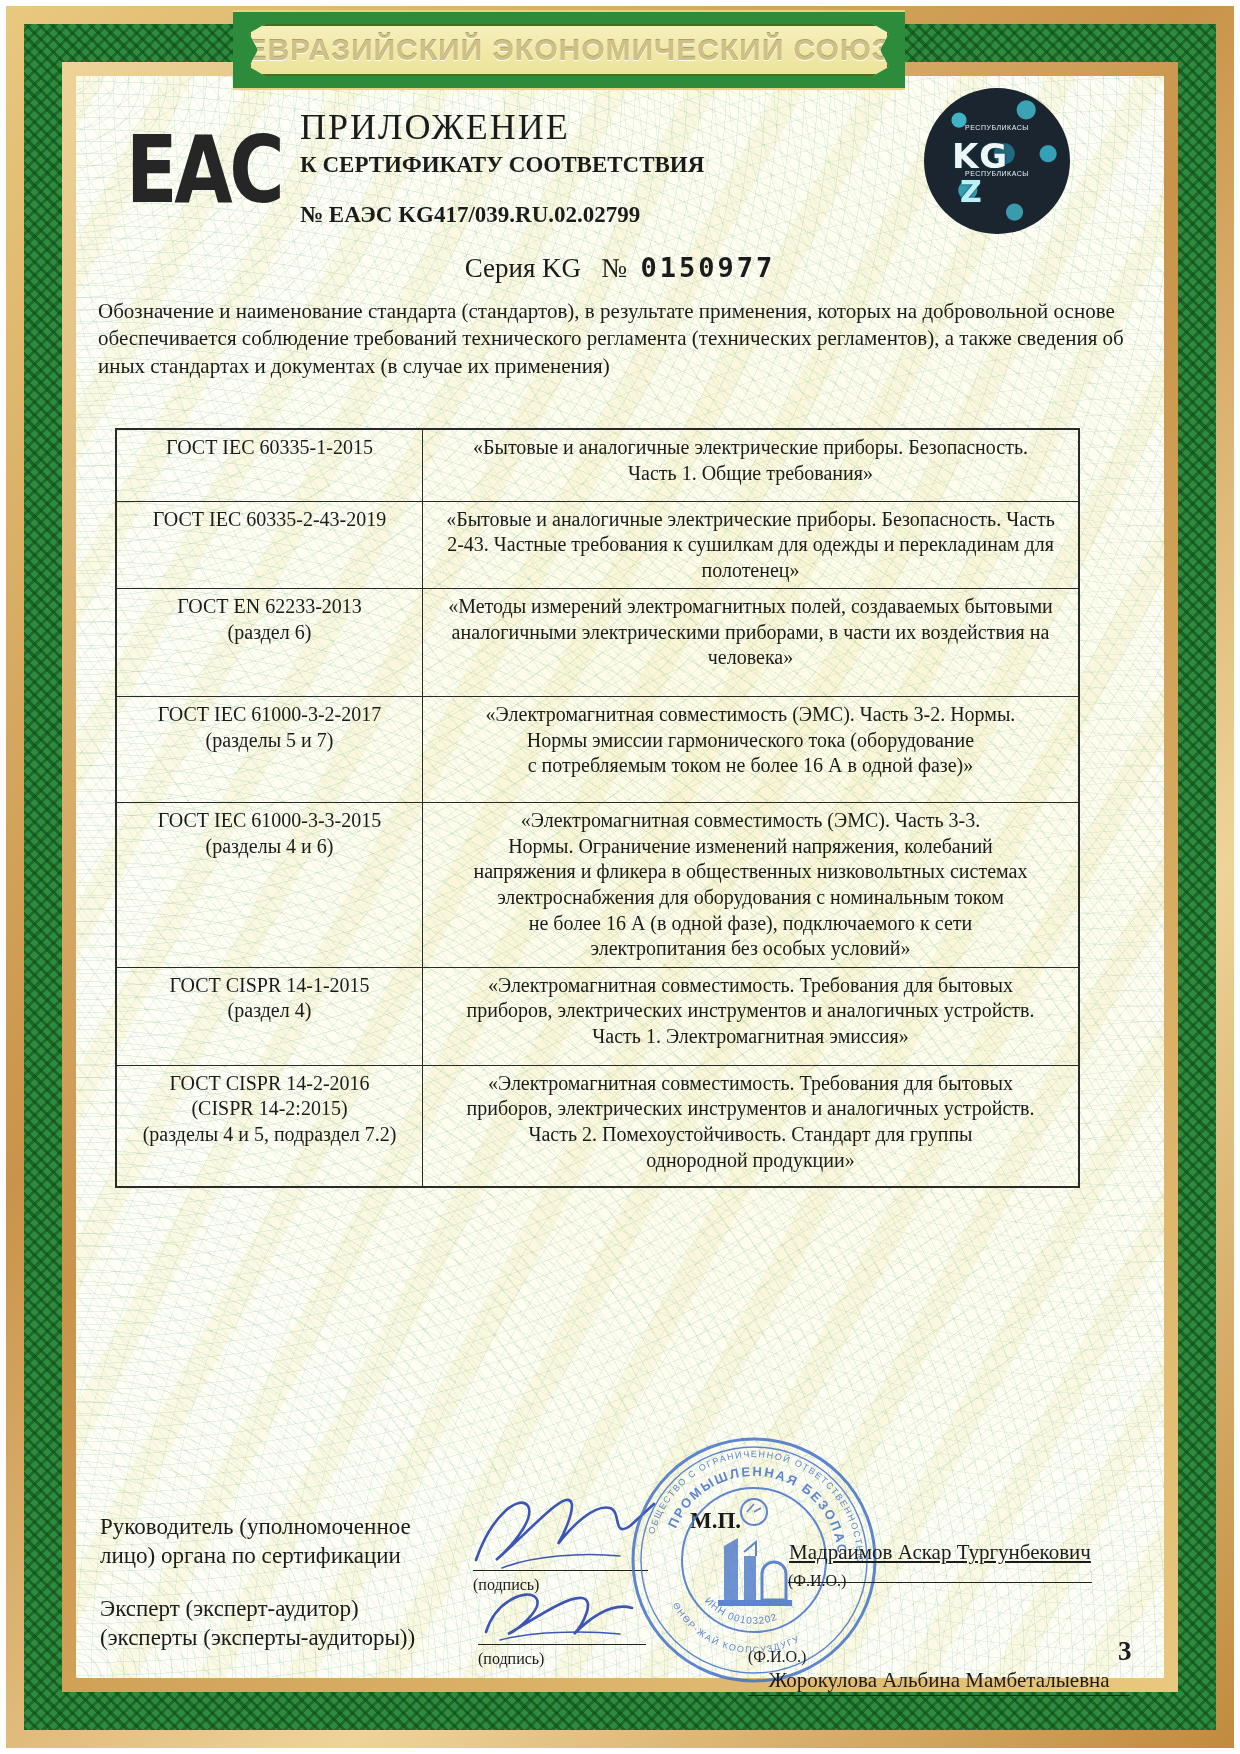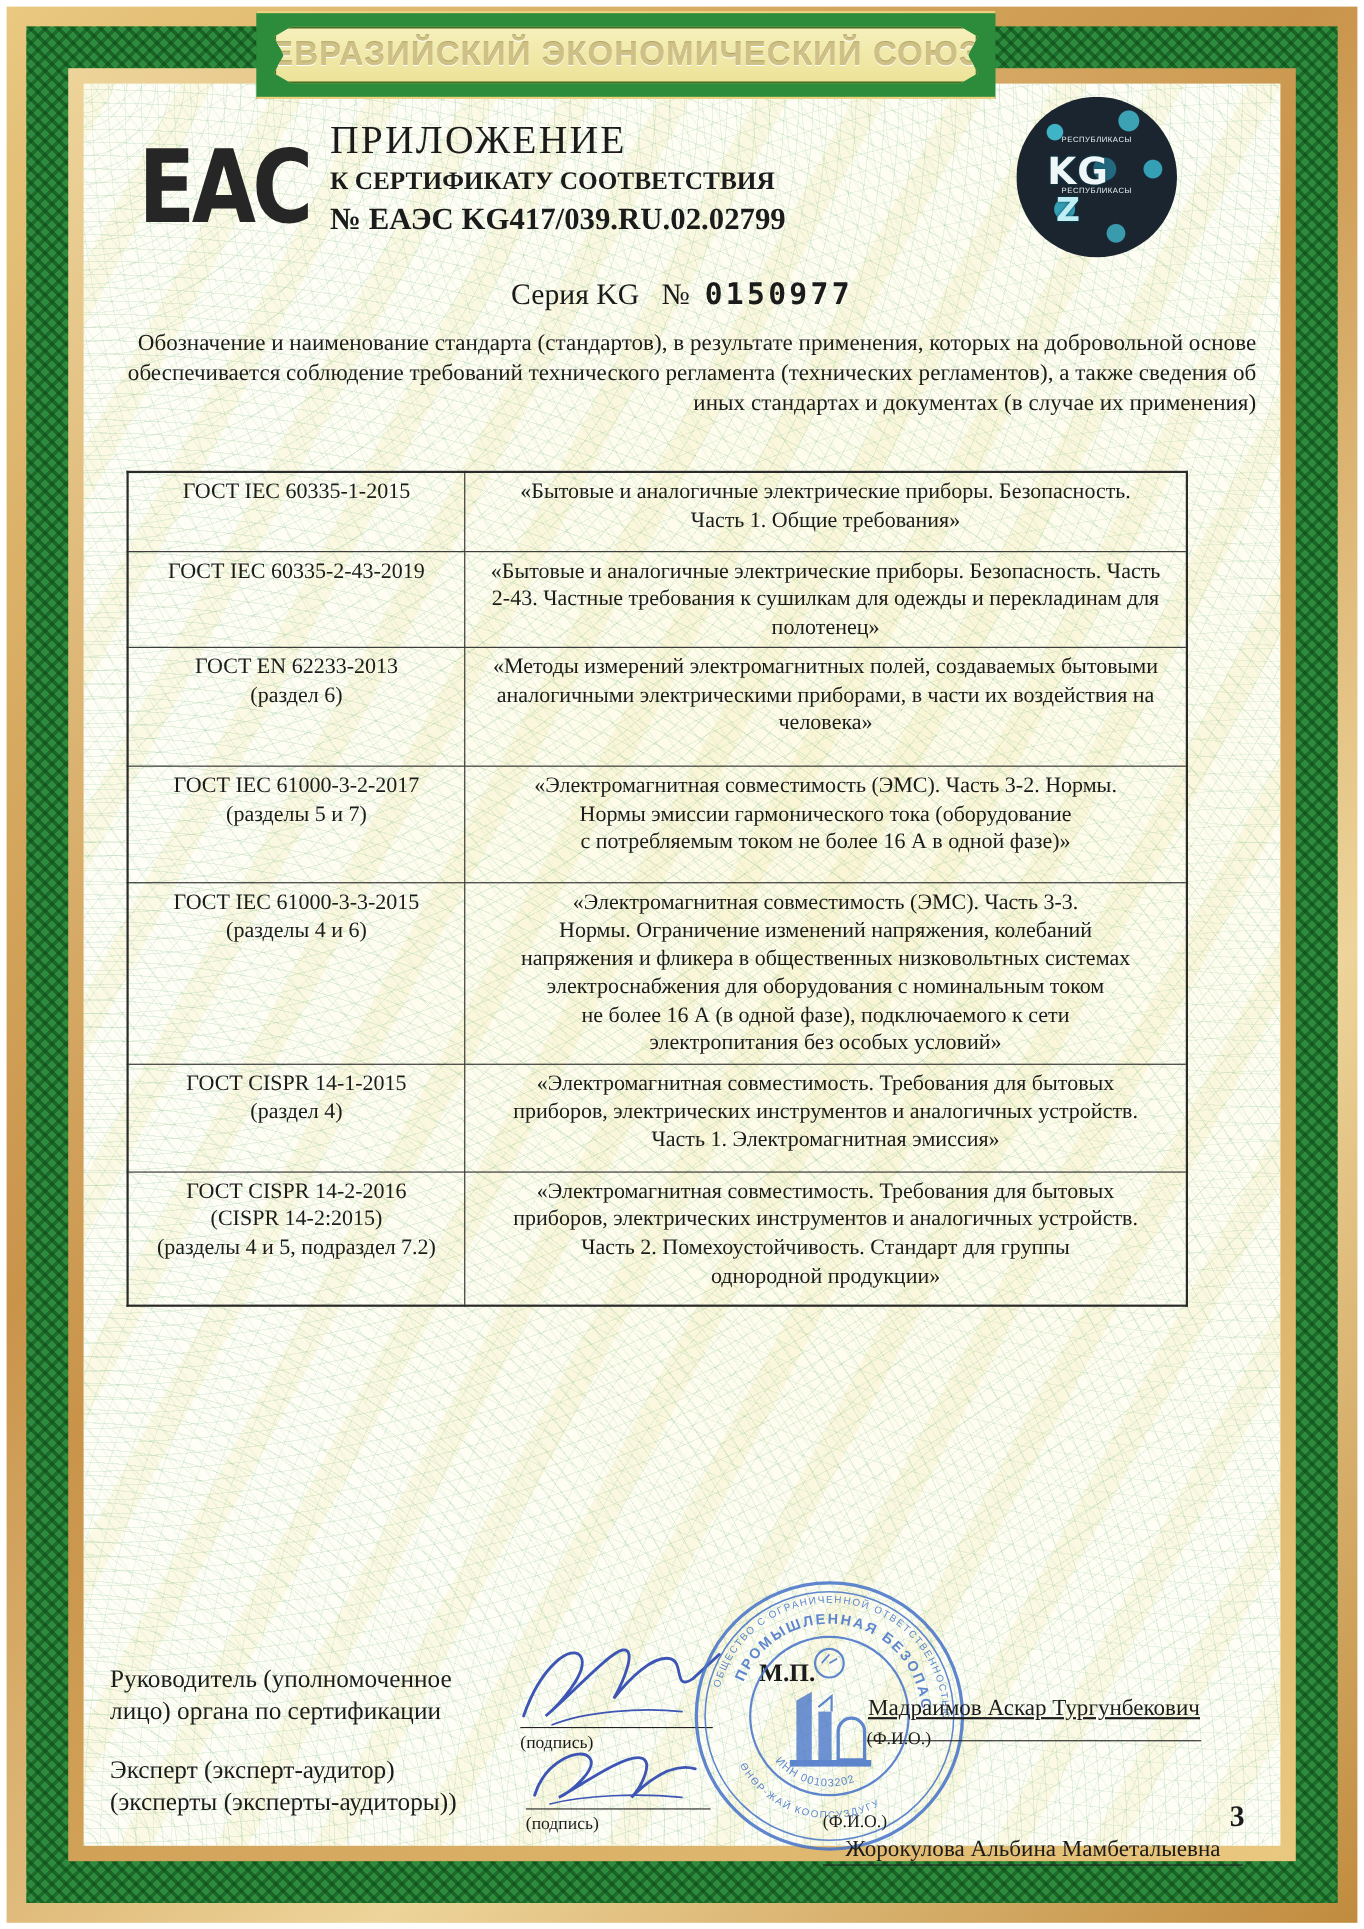--- a/index.html
+++ b/index.html
@@ -30,40 +30,40 @@
       display:flex;align-items:center;justify-content:center;box-shadow:inset 0 0 0 2px #4a6c1f;}
   .ribbon span{font-family:"Liberation Sans",sans-serif;font-weight:700;font-size:30px;letter-spacing:1px;
       color:#cfc186;text-shadow:0 1px 0 #ffffff,0 -1px 0 rgba(110,100,40,.55);white-space:nowrap;}
   
   .eac-mark{position:absolute;left:126px;top:116px;width:170px;height:110px;
       font-family:"DejaVu Sans",sans-serif;font-weight:900;font-size:92px;line-height:110px;
       color:#262626;transform:scaleX(.82);transform-origin:left center;letter-spacing:-4px;}
   .title-block{position:absolute;left:300px;top:106px;width:640px;text-align:left;}
   .title-1{font-size:36px;letter-spacing:2px;}
   .title-2{font-size:23px;font-weight:700;margin-top:4px;}
-  .title-3{font-size:28px;font-weight:700;margin-top:6px;}
+  .title-3{font-size:23px;font-weight:700;margin-top:24px;}
   .emblem{position:absolute;left:924px;top:88px;width:146px;height:146px;border-radius:50%;
       background:
         radial-gradient(circle at 24% 22%,rgba(70,205,225,.85) 0 7px,transparent 8px),
         radial-gradient(circle at 70% 15%,rgba(70,205,225,.75) 0 9px,transparent 10px),
         radial-gradient(circle at 85% 45%,rgba(60,190,215,.8) 0 8px,transparent 9px),
         radial-gradient(circle at 30% 70%,rgba(60,190,215,.8) 0 9px,transparent 10px),
         radial-gradient(circle at 62% 85%,rgba(70,205,225,.7) 0 8px,transparent 9px),
         radial-gradient(circle at 55% 45%,rgba(40,150,180,.6) 0 10px,transparent 11px),
         #1a2530;}
   .emblem .kg{position:absolute;left:28px;top:48px;color:#eef6f8;font-family:"DejaVu Sans",sans-serif;
       font-weight:700;font-size:34px;letter-spacing:1px;text-shadow:0 0 3px #0a4a5a;}
   .emblem .z{position:absolute;left:36px;top:86px;color:#bfeef5;font-family:"DejaVu Sans",sans-serif;
       font-weight:700;font-size:30px;text-shadow:0 0 3px #0a4a5a;}
   .emblem .micro1,.emblem .micro2{position:absolute;left:0;width:146px;text-align:center;color:#e6f4f6;
       font-family:"Liberation Sans",sans-serif;font-size:7px;letter-spacing:.5px;}
   .emblem .micro1{top:36px;} .emblem .micro2{top:82px;}
   .series{position:absolute;left:0;top:252px;width:1240px;text-align:center;font-size:27px;}
   .series .num{font-family:"DejaVu Sans Mono",monospace;font-weight:700;letter-spacing:3px;font-size:27px;}
-  .intro{position:absolute;left:98px;top:298px;width:1044px;text-align:right;font-size:21px;line-height:1.3;}
+  .intro{position:absolute;left:98px;top:298px;width:1044px;text-align:left;font-size:21px;line-height:1.3;}
   
   table.std{position:absolute;left:115px;top:428px;width:920px;border-collapse:collapse;
       border:2px solid #2a2a2a;table-layout:fixed;}
   table.std td,table.std th{border:1.5px solid #2a2a2a;vertical-align:top;padding:5px 10px;
       font-size:20px;line-height:1.28;text-align:center;font-weight:normal;}
   table.std th{vertical-align:middle;font-weight:700;font-size:21px;}
   .c1{width:285px;} .c2{width:635px;}
   .pre{white-space:pre-line;}
   tr.hdr{height:104px;} tr.r1{height:72px;} tr.r2{height:76px;} tr.r3{height:108px;}
   tr.r4{height:106px;} tr.r5{height:156px;} tr.r6{height:98px;} tr.r7{height:122px;}

